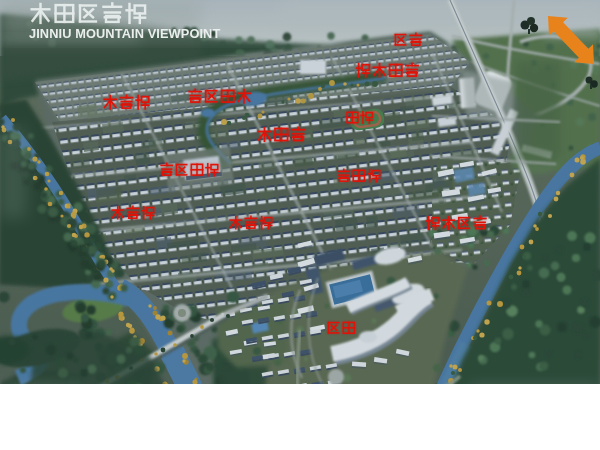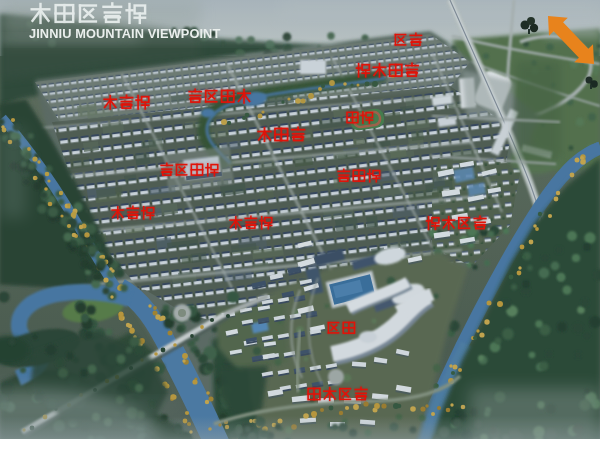--- a/index.html
+++ b/index.html
@@ -1,14 +1,14 @@
 <!DOCTYPE html>
 <html><head><meta charset="utf-8"><style>
 html,body{margin:0;padding:0;}
-#c{position:relative;width:600px;height:439px;overflow:hidden;font-family:"Liberation Sans",sans-serif;background:#15803d;}
+#c{position:relative;width:600px;height:384px;overflow:hidden;font-family:"Liberation Sans",sans-serif;background:#15803d;}
 svg{display:block;filter:blur(0.4px)}
 </style></head><body>
 <div id="c">
     <svg xmlns="http://www.w3.org/2000/svg" width="600" height="450" viewBox="0 0 600 450">
       <defs>
 <linearGradient id="sky" x1="0" y1="0" x2="0" y2="1">
  <stop offset="0" stop-color="#b4bec2"></stop>
           <stop offset="0.6" stop-color="#c4ccca"></stop>
           <stop offset="1" stop-color="#ccd3d0"></stop>
 </linearGradient>

